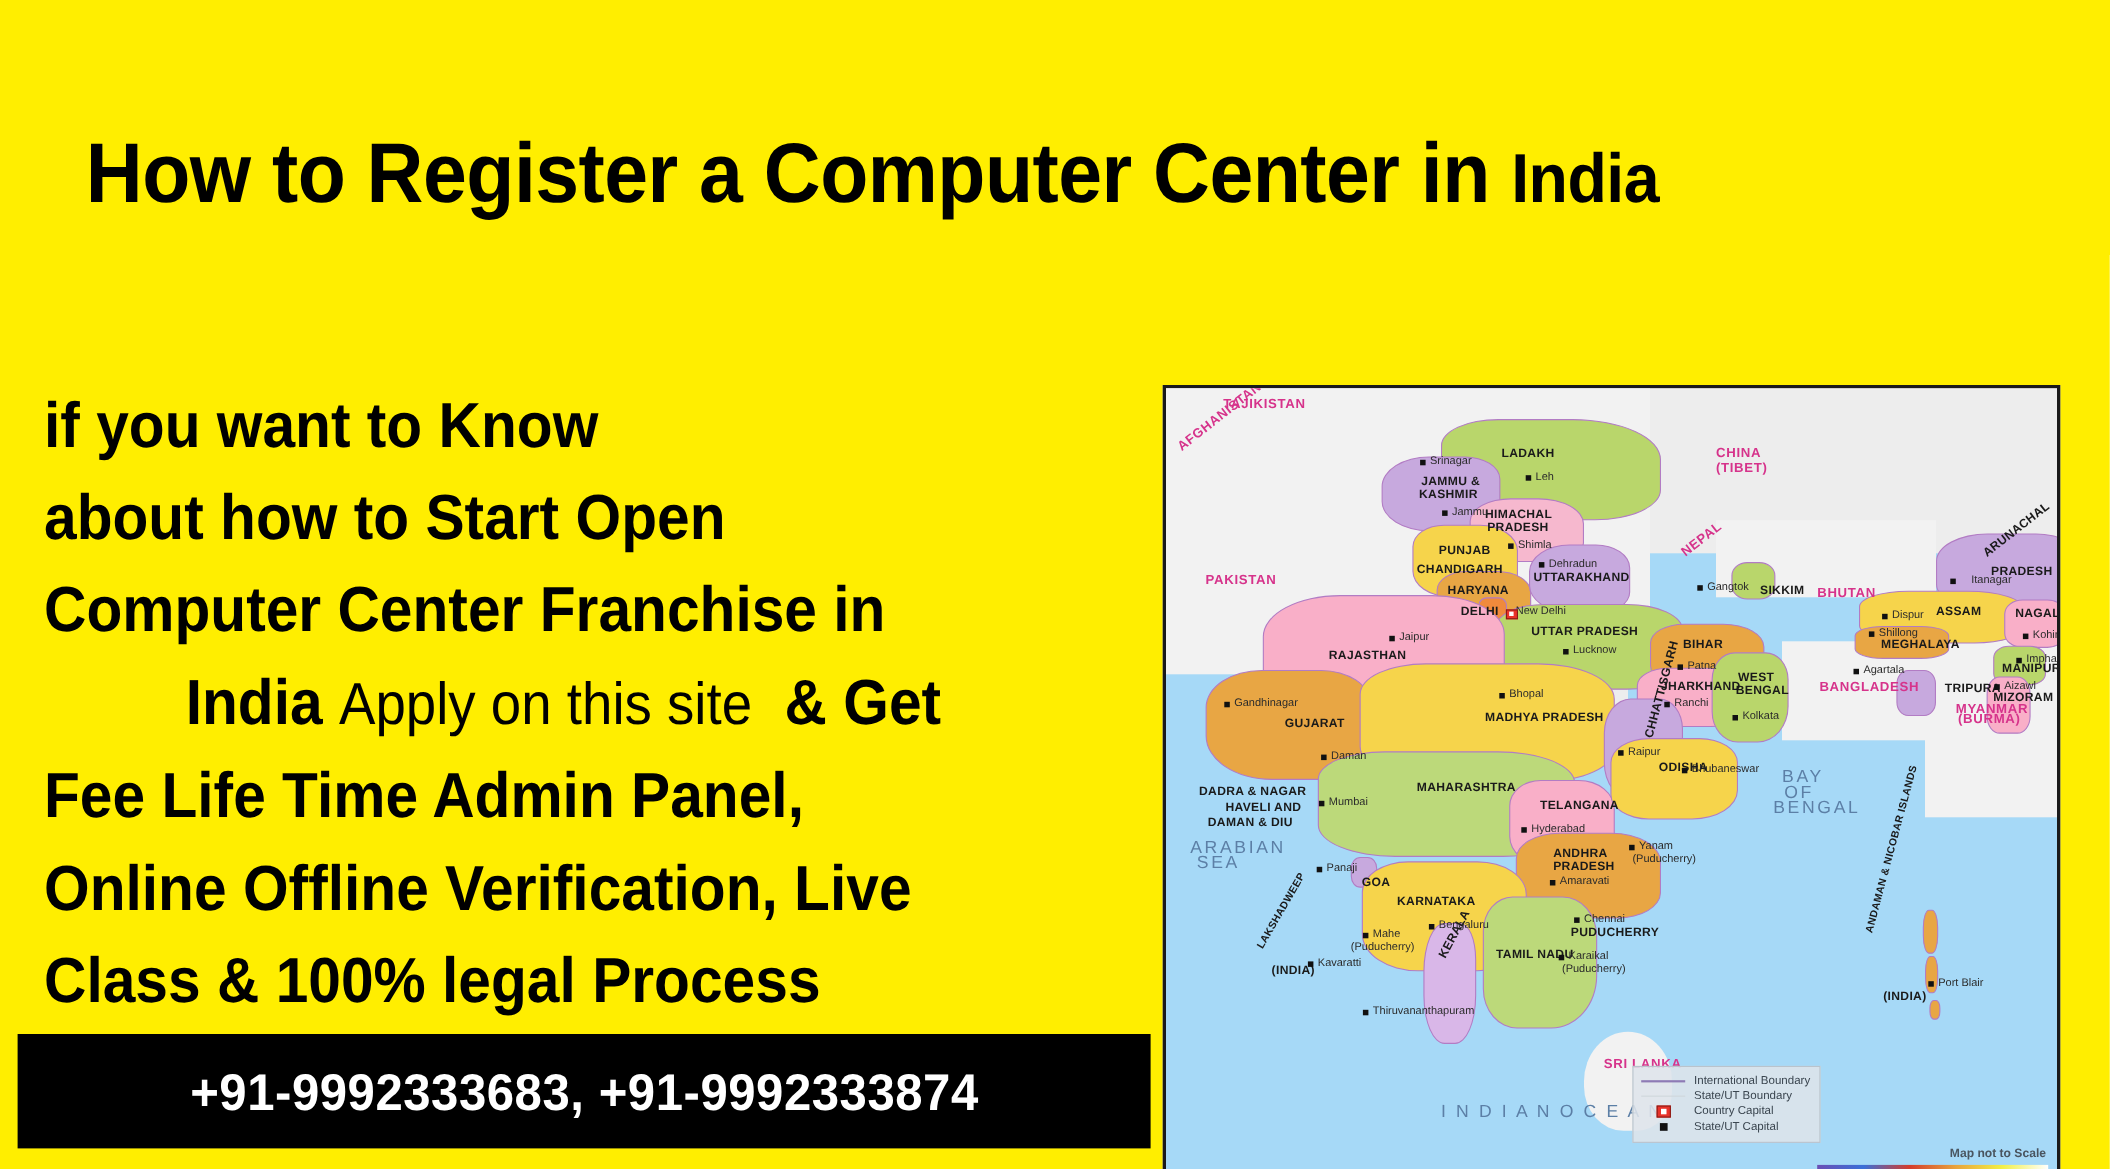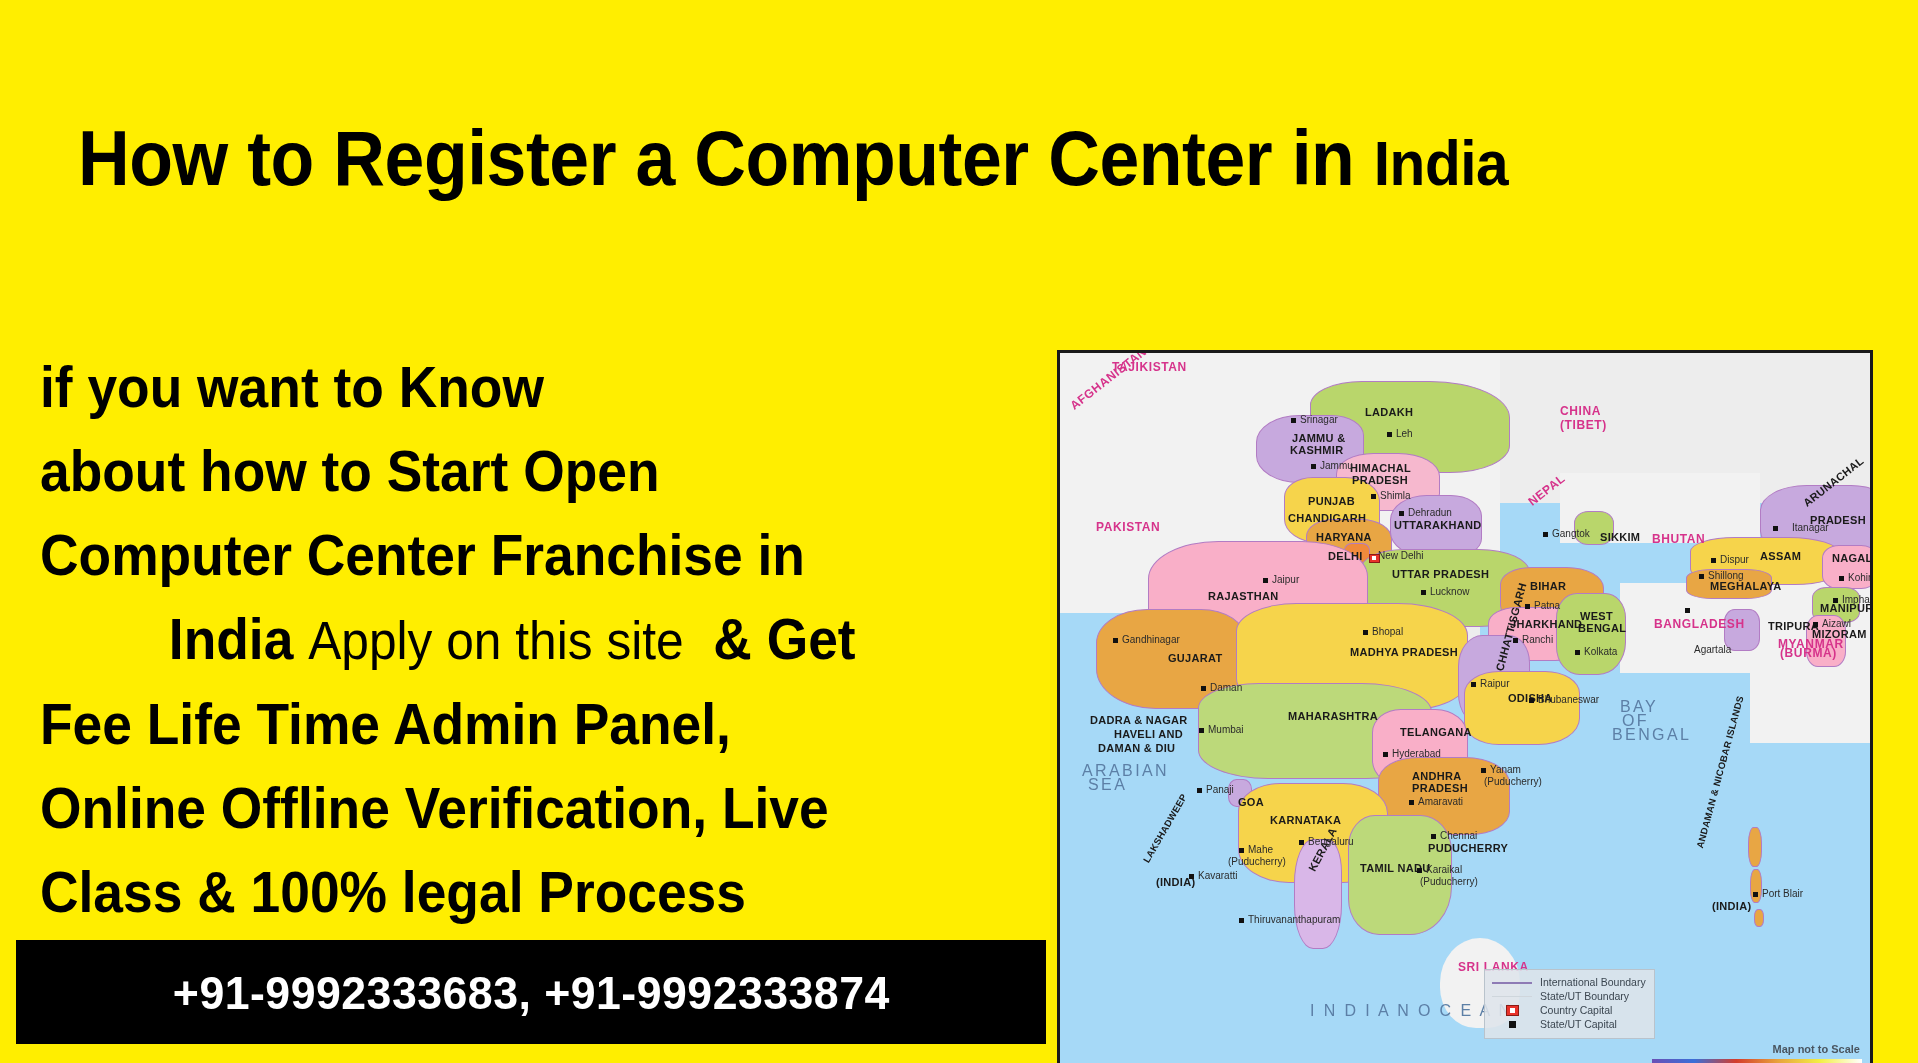--- a/index.html
+++ b/index.html
@@ -383,21 +383,21 @@
           <div class="lbl lbl-capital" style="left: 660px; top: 202px;">Dispur</div>
           <div class="dot-capital" style="left: 651px; top: 205px;"></div>
           <div class="lbl lbl-capital" style="left: 648px; top: 218px;">Shillong</div>
           <div class="dot-capital" style="left: 639px; top: 221px;"></div>
           <div class="lbl lbl-capital" style="left: 788px; top: 220px;">Kohima</div>
           <div class="dot-capital" style="left: 779px; top: 223px;"></div>
           <div class="lbl lbl-capital" style="left: 782px; top: 242px;">Imphal</div>
           <div class="dot-capital" style="left: 773px; top: 245px;"></div>
           <div class="lbl lbl-capital" style="left: 762px; top: 266px;">Aizawl</div>
           <div class="dot-capital" style="left: 753px; top: 269px;"></div>
-          <div class="lbl lbl-capital" style="left: 634px; top: 252px; margin-top: 40px;">Agartala</div>
+          <div class="lbl lbl-capital" style="left: 634px; top: 252px;">Agartala</div>
           <div class="dot-capital" style="left: 625px; top: 255px;"></div>
           <div class="lbl lbl-capital" style="left: 462px; top: 282px;">Ranchi</div>
           <div class="dot-capital" style="left: 453px; top: 285px;"></div>
           <div class="lbl lbl-capital" style="left: 524px; top: 294px;">Kolkata</div>
           <div class="dot-capital" style="left: 515px; top: 297px;"></div>
           <div class="lbl lbl-capital" style="left: 312px; top: 274px;">Bhopal</div>
           <div class="dot-capital" style="left: 303px; top: 277px;"></div>
           <div class="lbl lbl-capital" style="left: 420px; top: 326px;">Raipur</div>
           <div class="dot-capital" style="left: 411px; top: 329px;"></div>
           <div class="lbl lbl-capital" style="left: 150px; top: 330px;">Daman</div>

